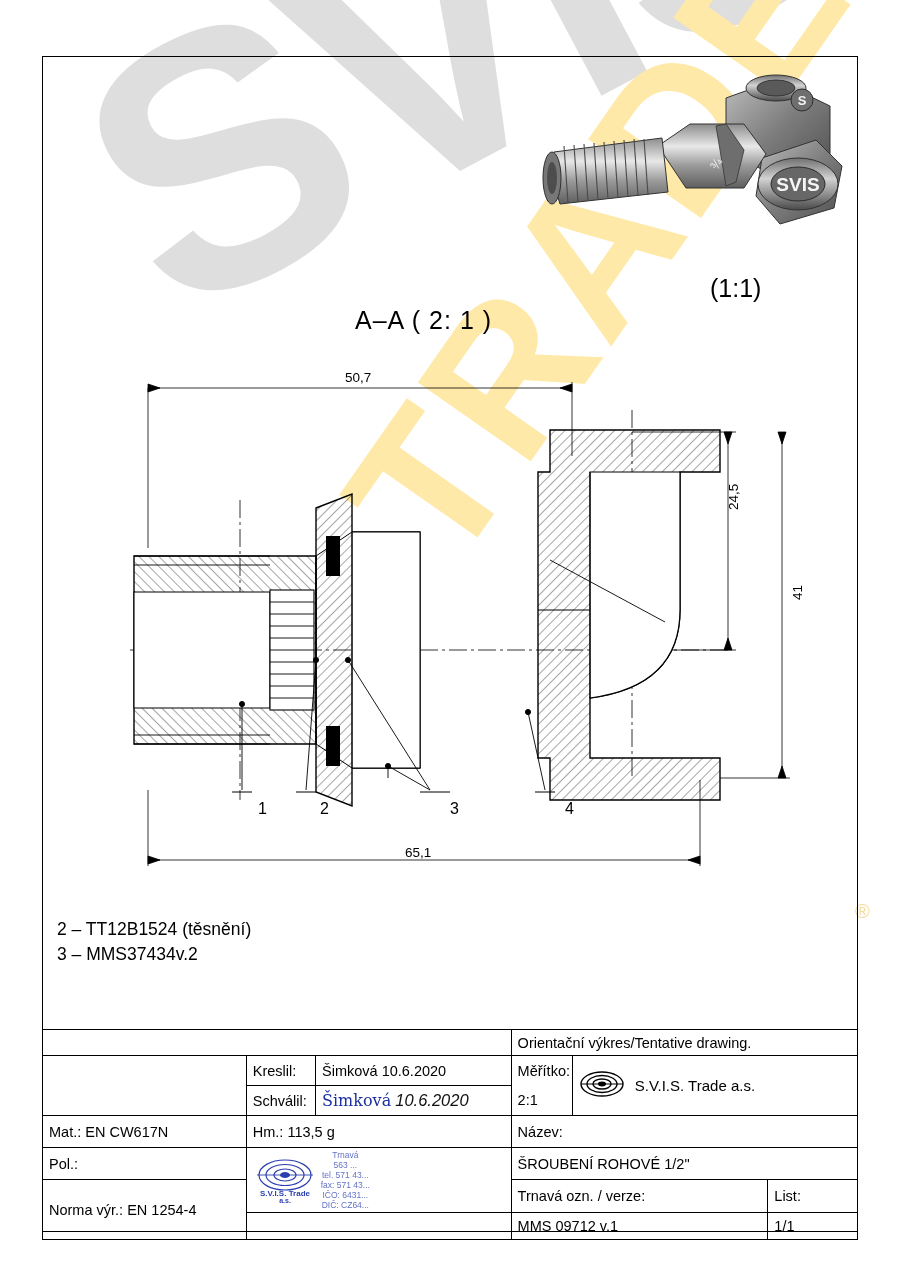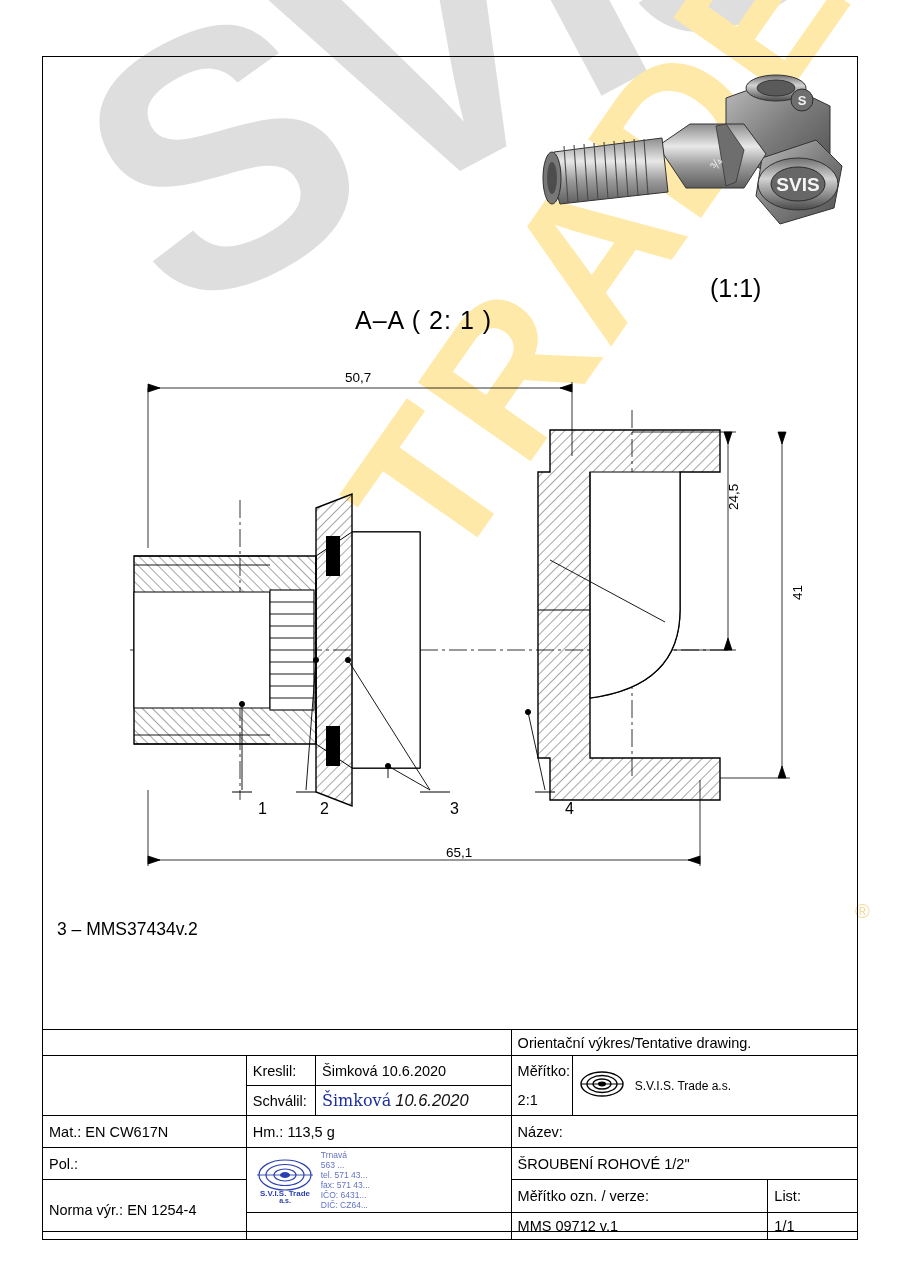--- a/index.html
+++ b/index.html
@@ -99,21 +99,21 @@
     position: absolute;
     left: 120px;
     top: 360px;
     width: 680px;
     height: 540px;
   }
 
   
   .dim { font-size: 13.5px; }
   .dim-507 { left: 345px; top: 370px; }
-  .dim-651 { left: 405px; top: 845px; margin-left: 41px; }
+  .dim-651 { left: 405px; top: 845px; }
   .dim-245 { left: 726px; top: 510px; transform: rotate(-90deg); transform-origin: left top; }
   .dim-41  { left: 790px; top: 600px; transform: rotate(-90deg); transform-origin: left top; }
 
   .leadnum { font-size: 16px; }
 
   
   #titleblock {
     position: absolute;
     left: 42px;
     top: 1029px;
@@ -129,21 +129,21 @@
   }
   #titleblock td {
     border: 1px solid #000;
     font-size: 14.5px;
     padding: 2px 6px;
     vertical-align: middle;
   }
   .nb-t { border-top: none !important; }
   .nb-b { border-bottom: none !important; }
   .center { }
-  .tiny { font-size: 12px; }
+  .tiny { font-size: 15px; }
   .big { font-size: 22px; }
   .med { font-size: 17px; }
   .sig {
     font-family: "DejaVu Serif", serif;
     font-size: 16px;
     color: #1c2fa0;
   }
   .handw {
     font-family: Liberation Sans, sans-serif;
     font-style: italic;
@@ -158,21 +158,21 @@
     display: flex;
     align-items: center;
     justify-content: flex-start;
     gap: 4px;
     overflow: hidden;
   }
   .stamp-text {
     font-size: 8.5px;
     line-height: 10px;
     color: #2a3fb0;
-    text-align: left;
+    text-align: center;
     opacity: 0.75;
   }
 </style>
 </head>
 <body>
 
 <div id="page">
 
   <div class="wm wm-svis">SVIS</div>
   <div class="wm wm-trade">TRADE</div>
@@ -363,20 +363,21 @@
   <div class="t dim dim-651">65,1</div>
   <div class="t dim dim-245">24,5</div>
   <div class="t dim dim-41">41</div>
 
   <div class="t leadnum" style="left:258px; top:800px;">1</div>
   <div class="t leadnum" style="left:320px; top:800px;">2</div>
   <div class="t leadnum" style="left:450px; top:800px;">3</div>
   <div class="t leadnum" style="left:565px; top:800px;">4</div>
 
   <div class="parts">
+    <div>2 – TT12B1524 (těsnění)</div>
     <div>3 – MMS37434v.2</div>
   </div>
 
   <div id="titleblock">
     <table>
       <colgroup>
         <col style="width:25%">
         <col style="width:8.5%">
         <col style="width:24%">
         <col style="width:7.5%">
@@ -462,21 +463,21 @@
           </div>
         </td>
         <td colspan="3" class="center med">ŠROUBENÍ ROHOVÉ 1/2"</td>
       </tr>
 
       <tr style="height:26px;">
         <td rowspan="2" class="tiny">
           <span>Norma výr.:</span>
           <span>EN 1254-4</span>
         </td>
-        <td colspan="2" class="center tiny">Měřítko ozn. / verze:</td>
+        <td colspan="2" class="center tiny">Trnavá ozn. / verze:</td>
         <td class="center tiny">List:</td>
       </tr>
 
       <tr style="height:27px;">
         <td colspan="2" style="border-top:none;"></td>
         <td colspan="2" class="center big">MMS 09712 v.1</td>
         <td class="center big">1/1</td>
       </tr>
     </tbody>
       </table>

